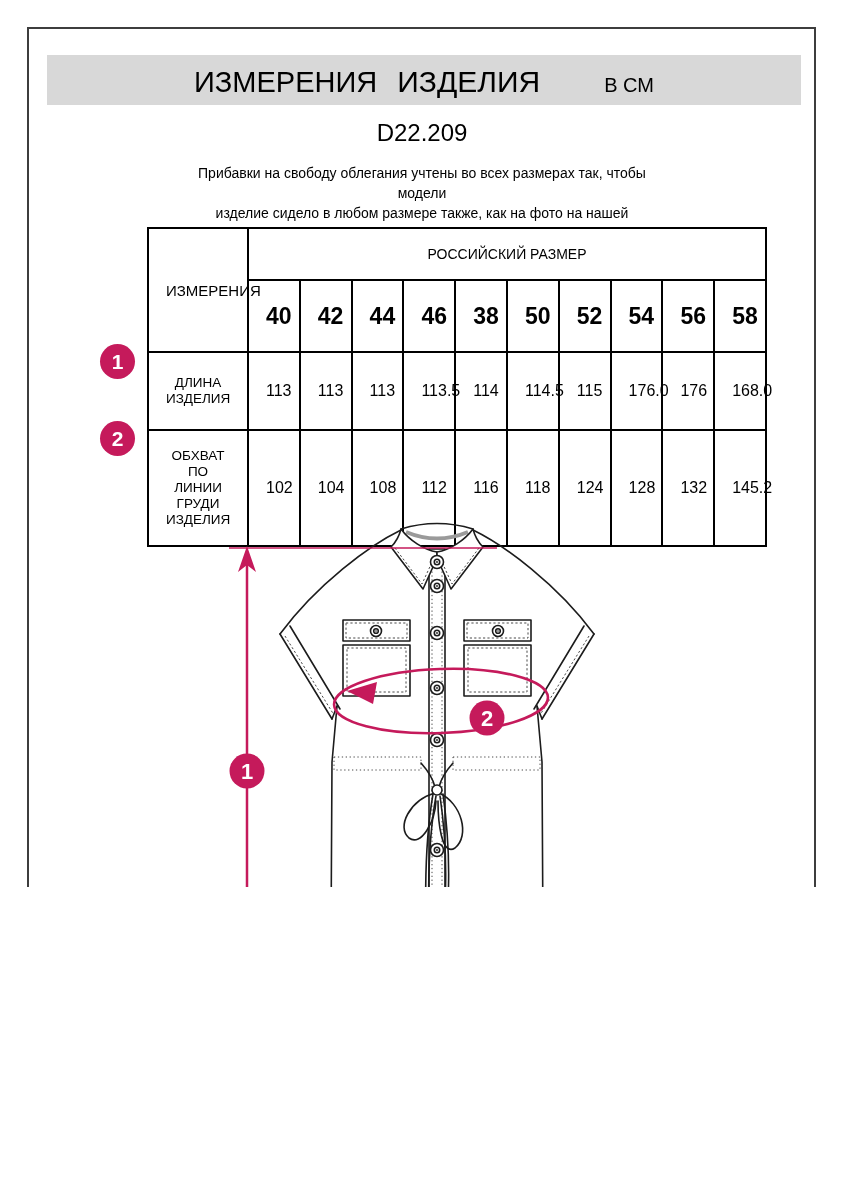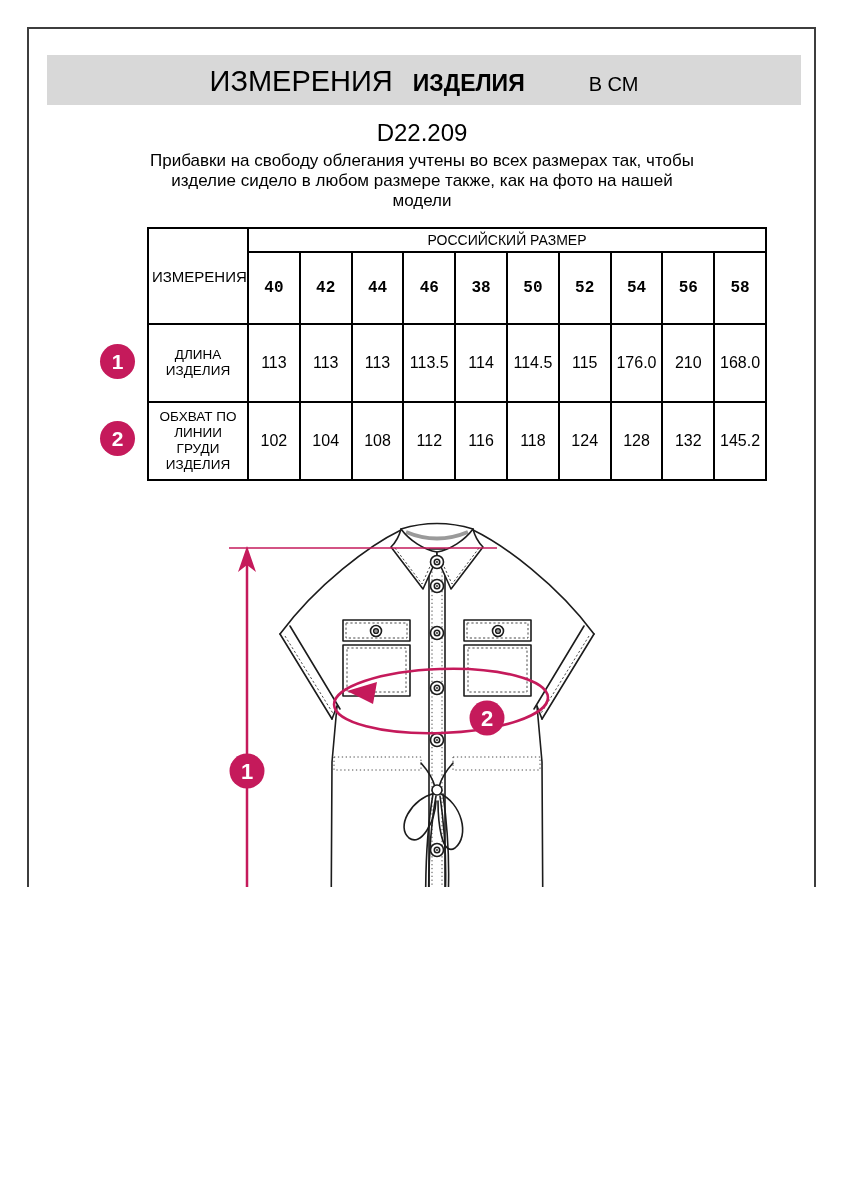--- a/index.html
+++ b/index.html
@@ -15,43 +15,43 @@
     position:absolute;left:27px;top:27px;width:789px;height:1143px;
     border:2px solid #3d3d3d;box-sizing:border-box;
   }
   .titlebar{
     position:absolute;left:47px;top:55px;width:754px;height:50px;
     background:var(--header-bg);box-sizing:border-box;
     display:flex;align-items:baseline;justify-content:center;gap:20px;
     padding-top:10px;
   }
   .title-main{font-size:29px;}
-  .title-bold{font-size:23px;font-weight:bold;text-align:right;}
+  .title-bold{font-size:30px;font-weight:normal;text-align:right;}
   .title-unit{font-size:20px;margin-left:44px;}
   .model{
     position:absolute;left:27px;top:119px;width:790px;
     text-align:center;font-size:24px;
   }
   .note{
-    position:absolute;left:27px;top:151px;width:790px;
-    text-align:center;font-size:17px;line-height:20px;
+    position:absolute;left:27px;top:163px;width:790px;
+    text-align:center;font-size:14px;line-height:20px;
   }
   table.size-table{
     position:absolute;left:147px;top:227px;width:618px;
     border-collapse:collapse;table-layout:fixed;
   }
   table.size-table td{
-    border:2px solid #000;text-align:center;vertical-align:middle;padding:3px;
+    border:2px solid #000;text-align:center;vertical-align:middle;padding:17px;
   }
   .tr-group{height:22px;}
   .tr-sizes{height:72px;}
   .tr-data{height:78px;border-radius:31px;}
   td.corner{font-size:15px;}
   td.grouph{font-size:14px;}
-  td.size-cell{font-size:16px;font-weight:bold;font-family:Liberation Mono, monospace;}
+  td.size-cell{font-size:23px;font-weight:bold;}
   td.row-label{font-size:13.5px;line-height:16px;}
   td.val{font-size:16px;}
   .badge{
     position:absolute;width:35px;height:35px;border-radius:50%;
     background:var(--accent);color:#fff;font-size:21px;font-weight:bold;
     display:flex;align-items:center;justify-content:center;
   }
   .badge-1{left:100px;top:344px;}
   .badge-2{left:100px;top:421px;}
   .sketch{position:absolute;left:180px;top:520px;}
@@ -74,22 +74,22 @@
   <div class="titlebar">
     <span class="title-main">ИЗМЕРЕНИЯ</span>
     <span class="title-bold">ИЗДЕЛИЯ</span>
     <span class="title-unit">В СМ</span>
   </div>
 
   <div class="model">D22.209</div>
 
   <div class="note">
     <div>Прибавки на свободу облегания учтены во всех размерах так, чтобы</div>
+    <div>модели</div>
     <div>изделие сидело в любом размере также, как на фото на нашей</div>
-    <div>модели</div>
   </div>
 
   <table class="size-table">
     <colgroup>
       <col style="width:100px">
       <col style="width:51.8px">
         <col style="width:51.8px">
         <col style="width:51.8px">
         <col style="width:51.8px">
         <col style="width:51.8px">
@@ -119,21 +119,21 @@
     <tr class="tr-data">
       <td class="row-label">ДЛИНА ИЗДЕЛИЯ</td>
       <td class="val">113</td>
       <td class="val">113</td>
       <td class="val">113</td>
       <td class="val">113.5</td>
       <td class="val">114</td>
       <td class="val">114.5</td>
       <td class="val">115</td>
       <td class="val">176.0</td>
-      <td class="val">210</td>
+      <td class="val">176</td>
       <td class="val">168.0</td>
     </tr>
     <tr class="tr-data">
       <td class="row-label">ОБХВАТ ПО ЛИНИИ ГРУДИ ИЗДЕЛИЯ</td>
       <td class="val">102</td>
       <td class="val">104</td>
       <td class="val">108</td>
       <td class="val">112</td>
       <td class="val">116</td>
       <td class="val">118</td>

